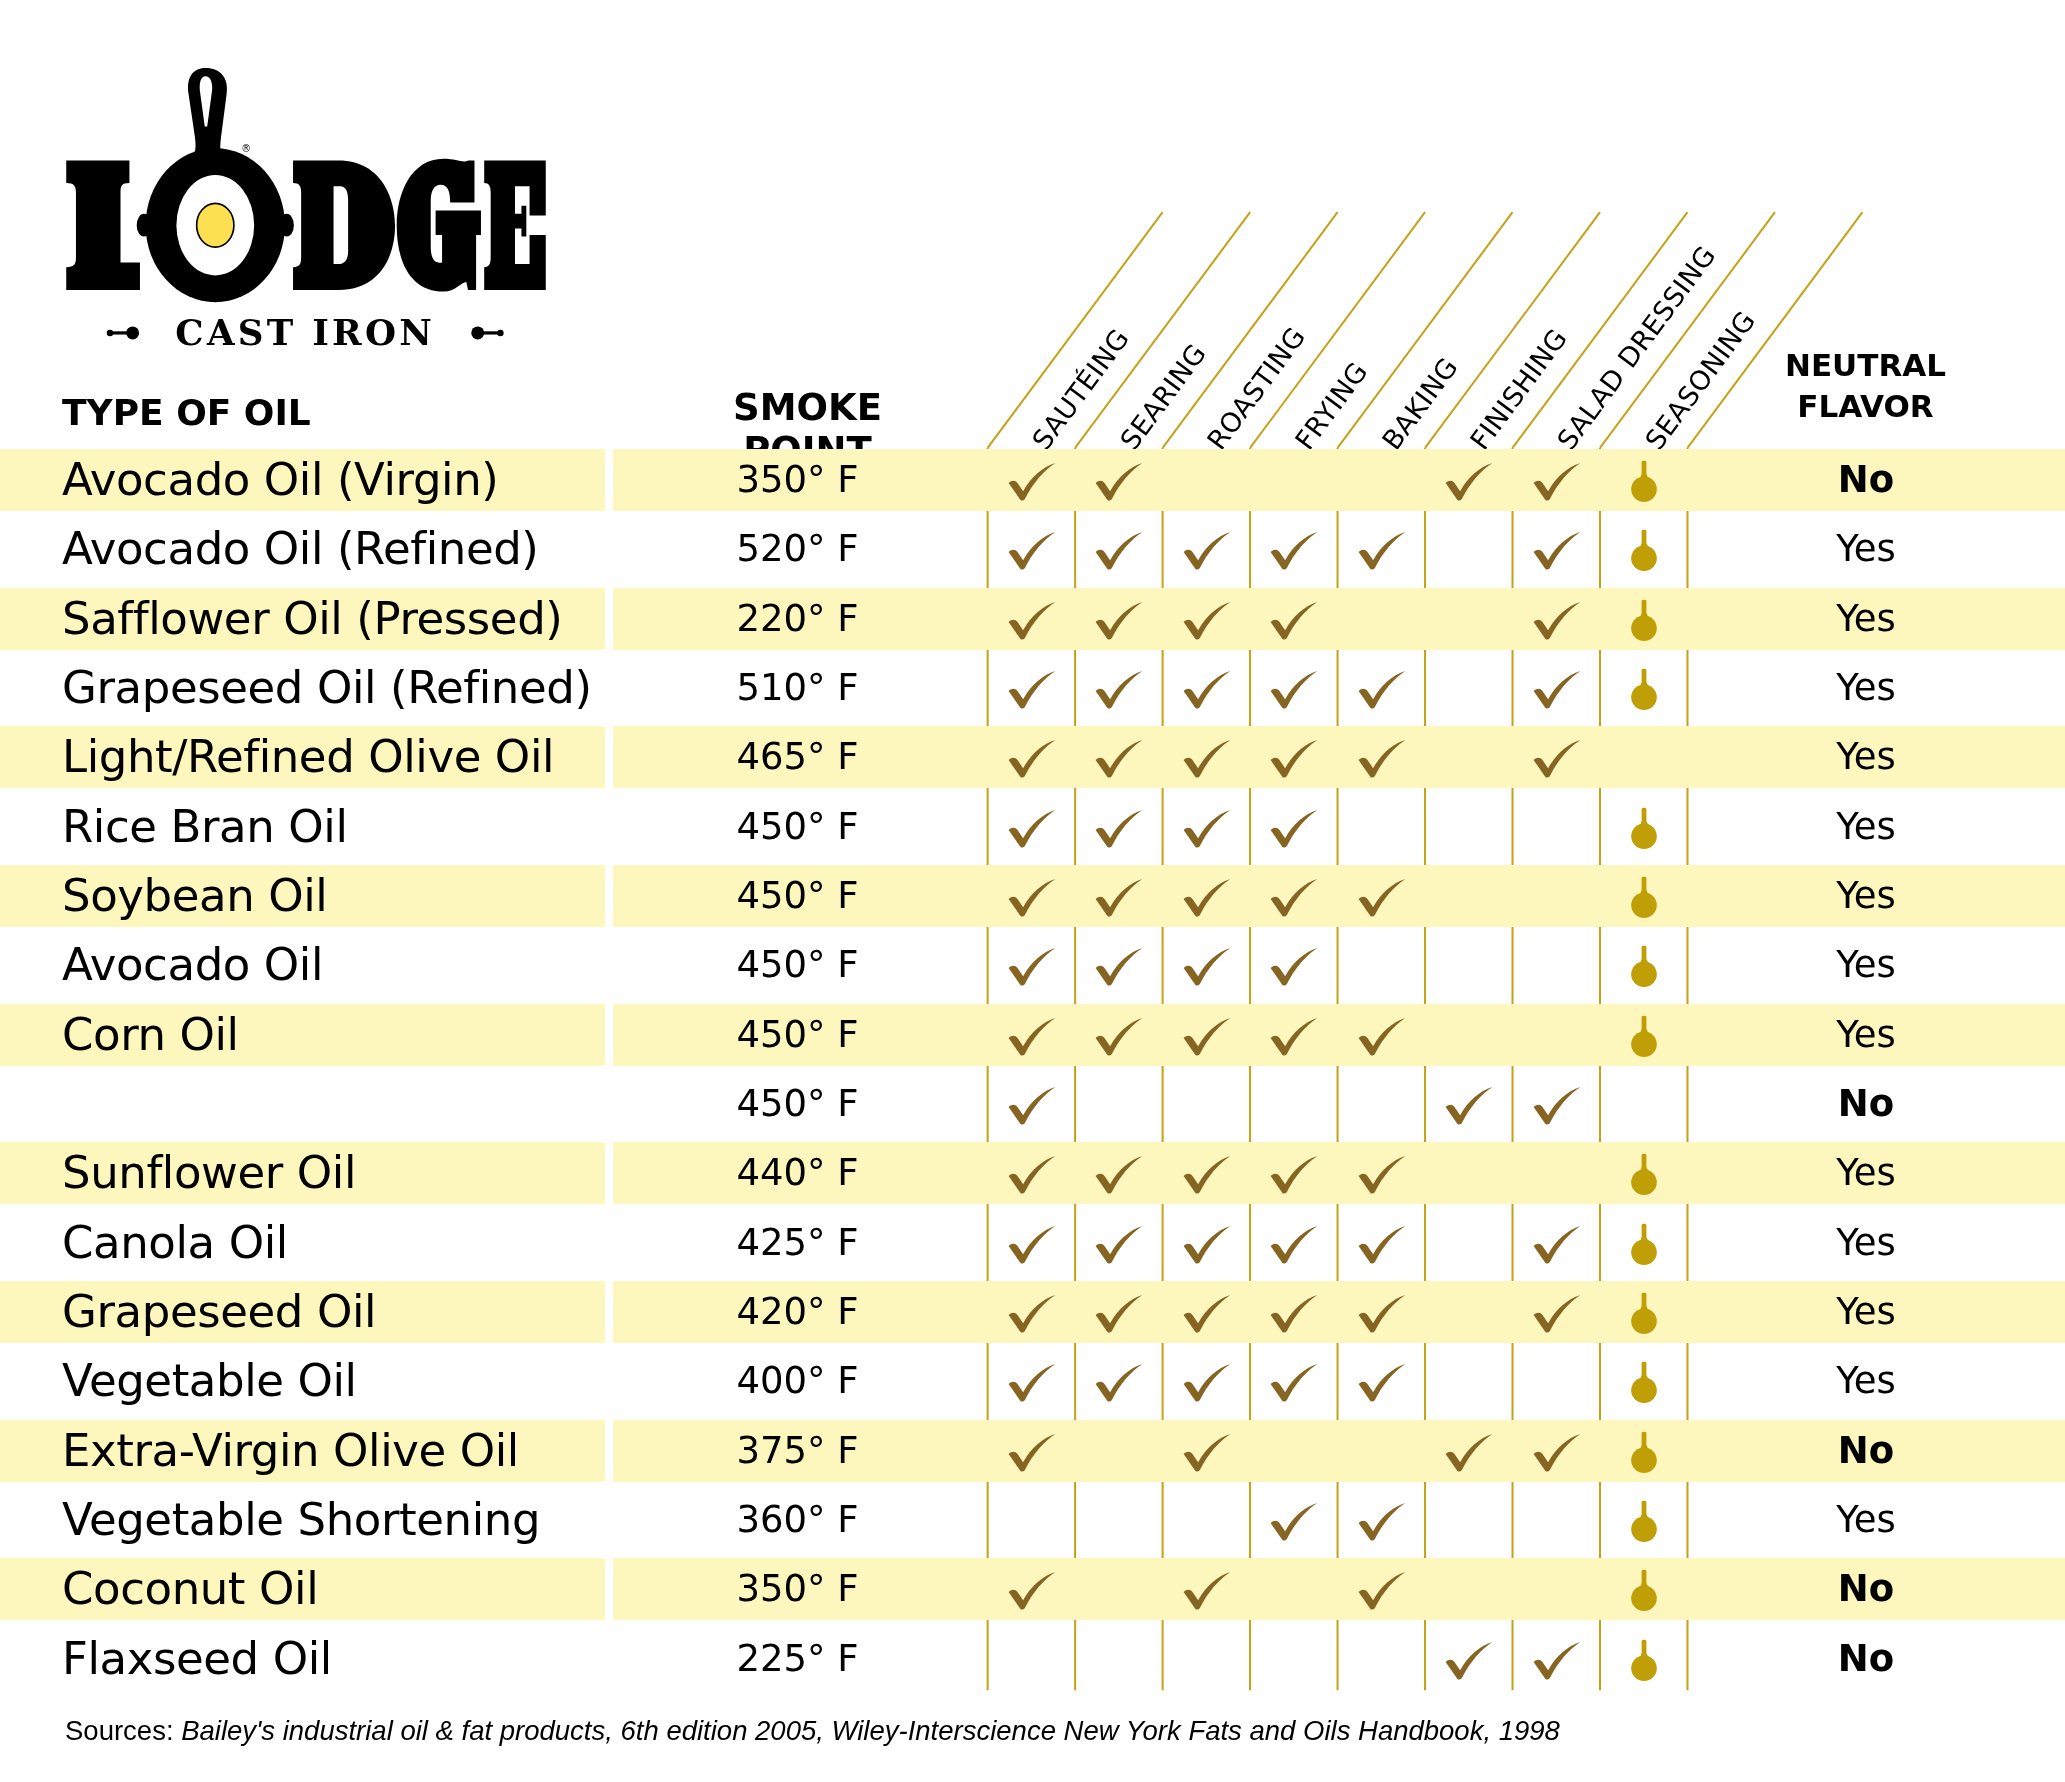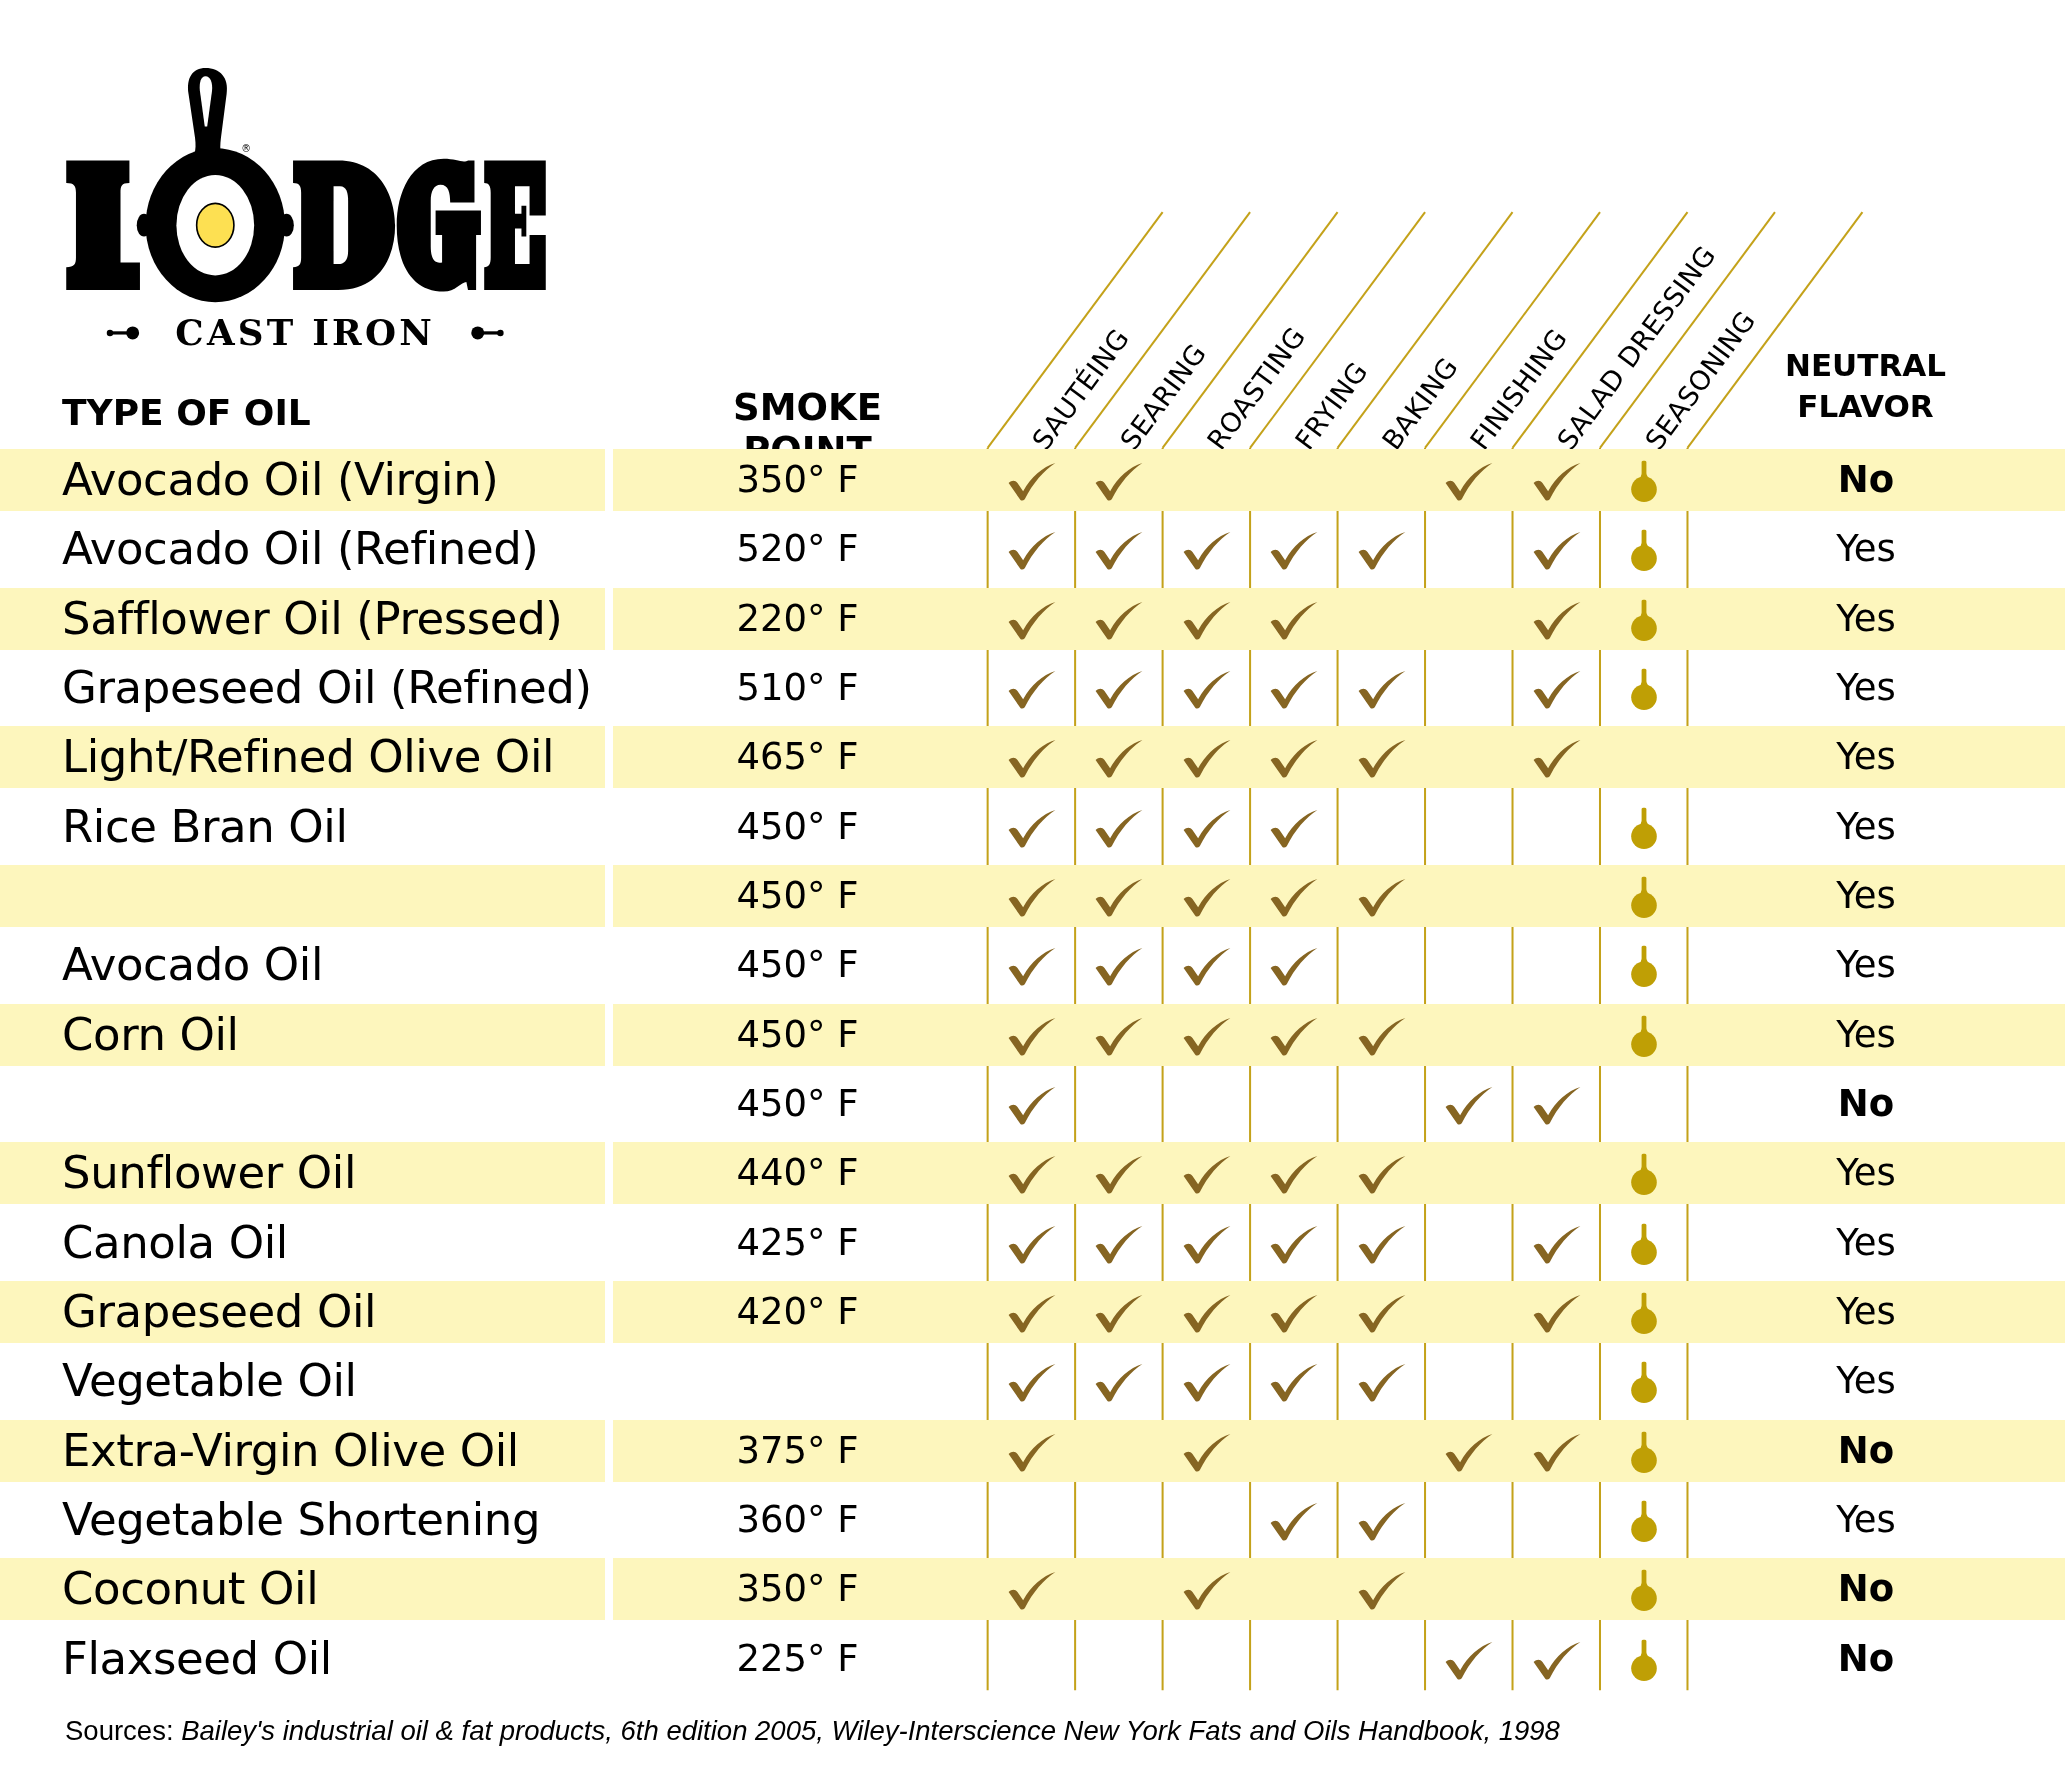--- a/index.html
+++ b/index.html
@@ -402,20 +402,21 @@
             <path d="M17 2 C17 0 23 0 23 2 L23 16 C23 19 26 22 28 24 L17 24 C14 22 17 19 17 16 Z" fill="#bf9f05"></path>
             <circle cx="20" cy="36" r="16" fill="#bf9f05"></circle>
           </svg>
         </span>
       </div>
       <div class="cell-neutral ">Yes</div>
     </div>
     <div class="row odd" style="top: 865px;">
       <div class="band name"></div>
       <div class="band rest"></div>
+      <div class="cell-name">Soybean Oil</div>
       <div class="cell-smoke">450° F</div>
       <div class="cell-use" style="left:988px">
         <span style="display:inline-flex;margin-top:3.2px;">
           <svg width="50" height="39" viewBox="0 0 62 48">
             <path d="M2 26 C6 22 10 22 13 26 L20 36 C30 18 44 6 60 1 C46 10 32 26 22 46 C20 48 17 48 16 46 Z" fill="#866522"></path>
           </svg>
         </span>
       </div>
       <div class="cell-use" style="left:1075px">
         <span style="display:inline-flex;margin-top:3.2px;">
@@ -744,20 +745,21 @@
           <svg width="32" height="44" viewBox="0 0 40 54">
             <path d="M17 2 C17 0 23 0 23 2 L23 16 C23 19 26 22 28 24 L17 24 C14 22 17 19 17 16 Z" fill="#bf9f05"></path>
             <circle cx="20" cy="36" r="16" fill="#bf9f05"></circle>
           </svg>
         </span>
       </div>
       <div class="cell-neutral ">Yes</div>
     </div>
     <div class="row even" style="top: 1350px;">
       <div class="cell-name">Vegetable Oil</div>
+      <div class="cell-smoke">400° F</div>
       <div class="cell-use" style="left:988px">
         <span style="display:inline-flex;margin-top:3.2px;">
           <svg width="50" height="39" viewBox="0 0 62 48">
             <path d="M2 26 C6 22 10 22 13 26 L20 36 C30 18 44 6 60 1 C46 10 32 26 22 46 C20 48 17 48 16 46 Z" fill="#866522"></path>
           </svg>
         </span>
       </div>
       <div class="cell-use" style="left:1075px">
         <span style="display:inline-flex;margin-top:3.2px;">
           <svg width="50" height="39" viewBox="0 0 62 48">

